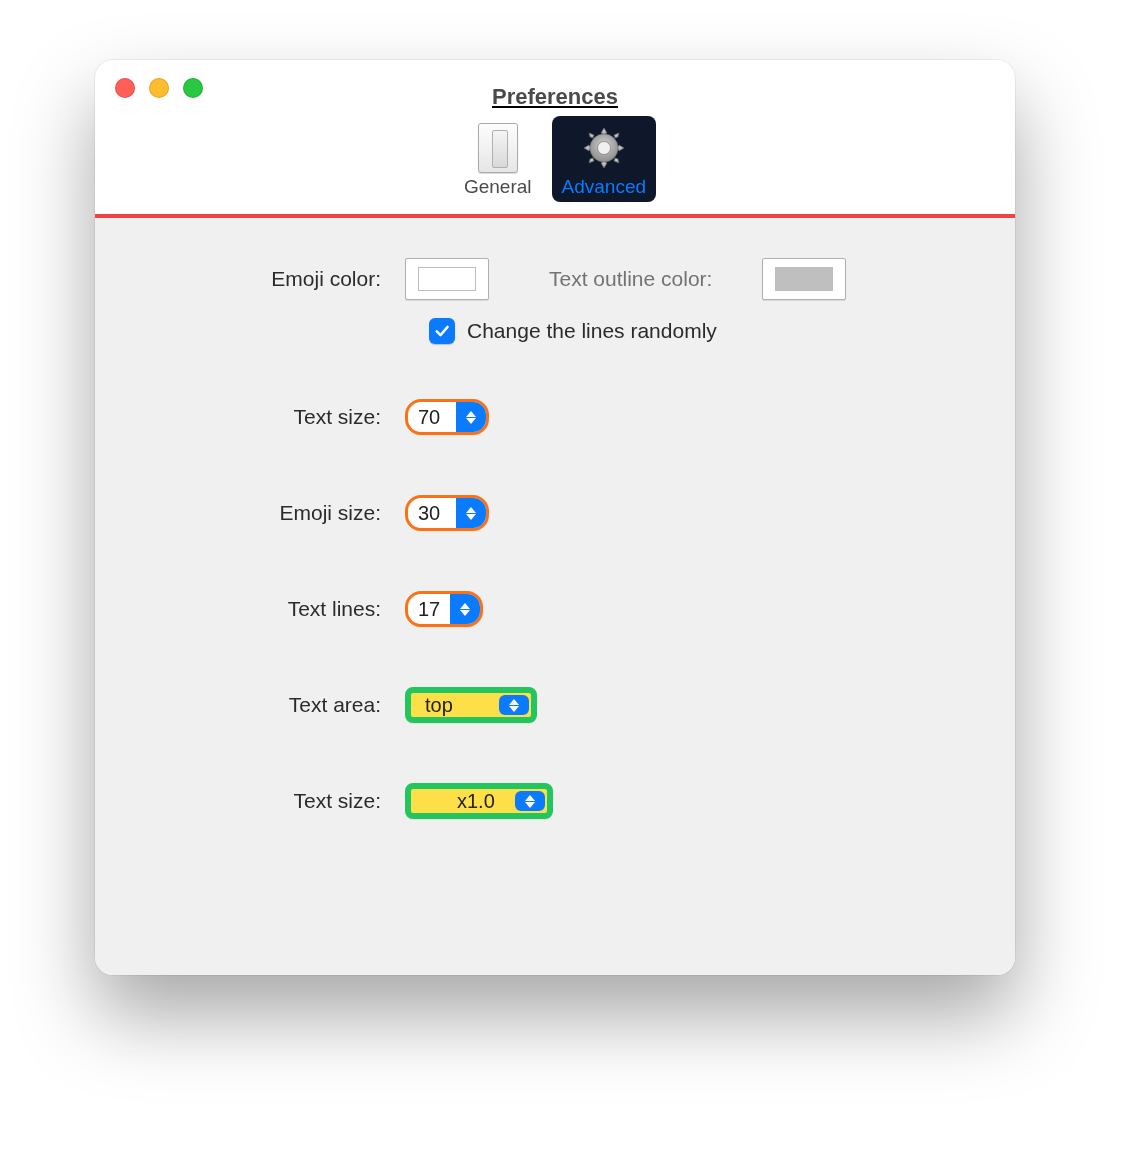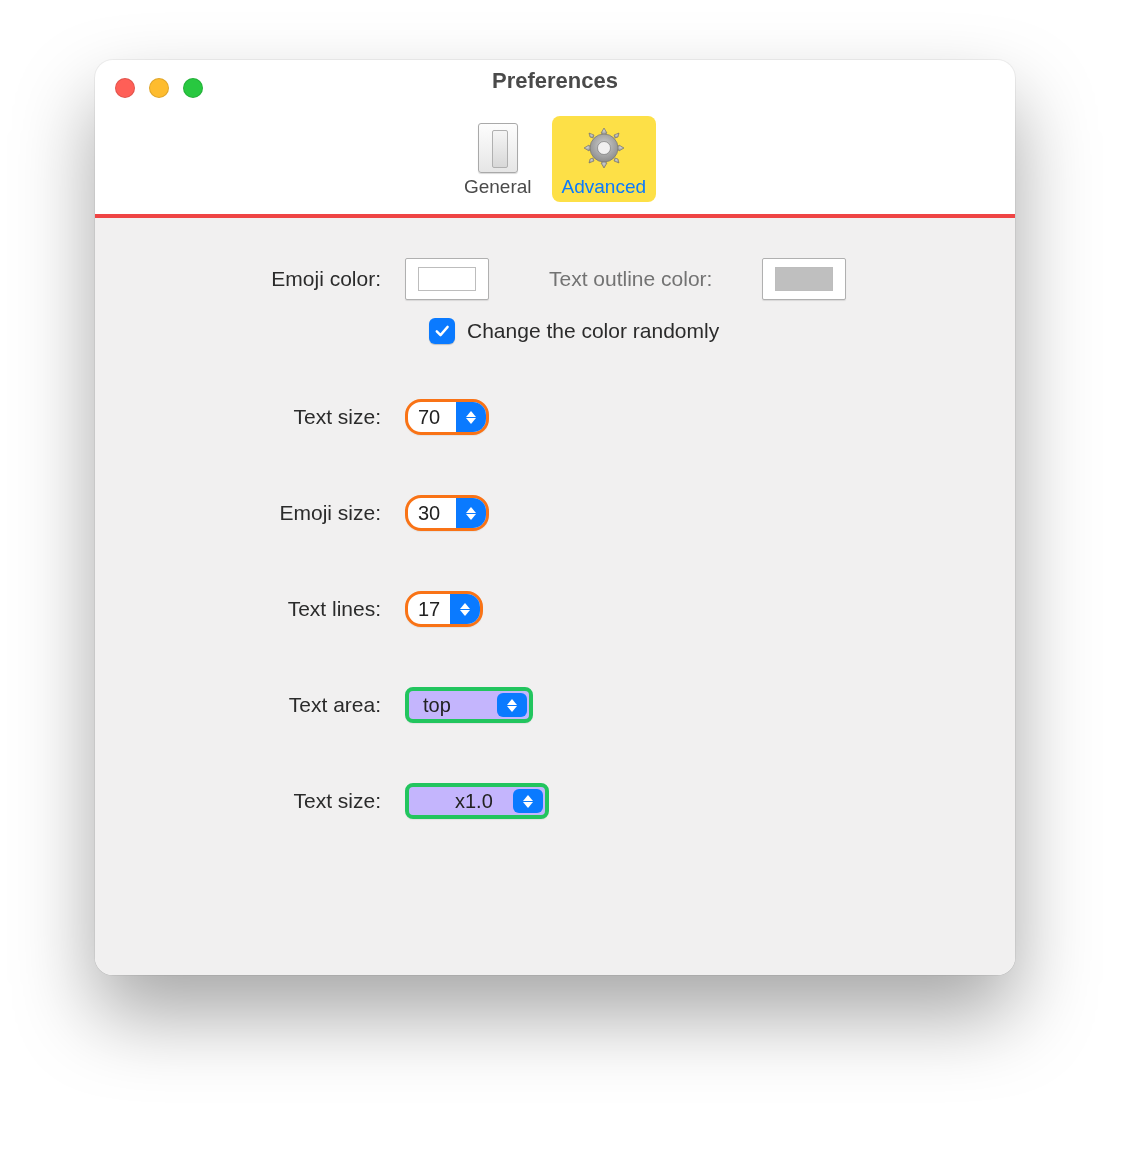--- a/index.html
+++ b/index.html
@@ -19,22 +19,23 @@
     height: 915px;
     background: #fff;
     border-radius: 18px;
     box-shadow: 0 40px 80px rgba(0,0,0,0.35), 0 0 0 1px rgba(0,0,0,0.05);
     overflow: hidden;
   }
   
   .titlebar {
     height: 50px;
     display: flex;
-    align-items: flex-start;
+    align-items: flex-end;
     position: relative;
+    text-decoration: underline;
   }
   .traffic-lights {
     position: absolute;
     left: 20px;
     top: 18px;
     display: flex;
     gap: 14px;
   }
   .tl {
     width: 20px; height: 20px; border-radius: 50%;
@@ -61,21 +62,21 @@
   }
   .tab {
     display: flex;
     flex-direction: column;
     align-items: center;
     padding: 6px 10px 4px 10px;
     border-radius: 8px;
     cursor: default;
   }
   .tab.selected {
-    background: #fde047;
+    background: #0f172a;
   }
   .tab .icon-box {
     width: 52px; height: 52px;
     display: flex; align-items: center; justify-content: center;
   }
   .tab-label {
     font-size: 19px;
     margin-top: 2px;
     color: #4a4a4a;
   }
@@ -194,22 +195,22 @@
     border-right: 5px solid transparent;
   }
   .stepper .arrows .tri.up { border-bottom: 6px solid #fff; }
   .stepper .arrows .tri.down { border-top: 6px solid #fff; }
 
   
   .popup {
     display: flex;
     align-items: stretch;
     height: 36px;
-    background: #c4b5fd;
-    border: 4px solid #22c55e;
+    background: #fde047;
+    border: 6px solid #22c55e;
     border-radius: 8px;
     overflow: hidden;
     box-shadow: 0 1px 1px rgba(0,0,0,0.06);
   }
   .popup .value {
     min-width: 86px;
     padding: 0 14px;
     font-size: 20px;
     color: #222;
     display: flex; align-items: center;
@@ -297,21 +298,21 @@
       </div>
     </div>
 
     <div class="row checkbox-row">
       <div class="checkbox-wrap">
         <div class="mac-checkbox">
           <svg viewBox="0 0 24 24">
             <path d="M5 12.5 L10 17.5 L19.5 6.5" fill="none" stroke="#fff" stroke-width="3.2" stroke-linecap="round" stroke-linejoin="round"></path>
           </svg>
         </div>
-        <div class="checkbox-label">Change the color randomly</div>
+        <div class="checkbox-label">Change the lines randomly</div>
       </div>
     </div>
 
     <div class="row">
       <div class="label-col">Text size:</div>
       <div class="control-col">
         <div class="stepper">
           <div class="value">70</div>
           <div class="arrows">
             <div class="tri up"></div>

